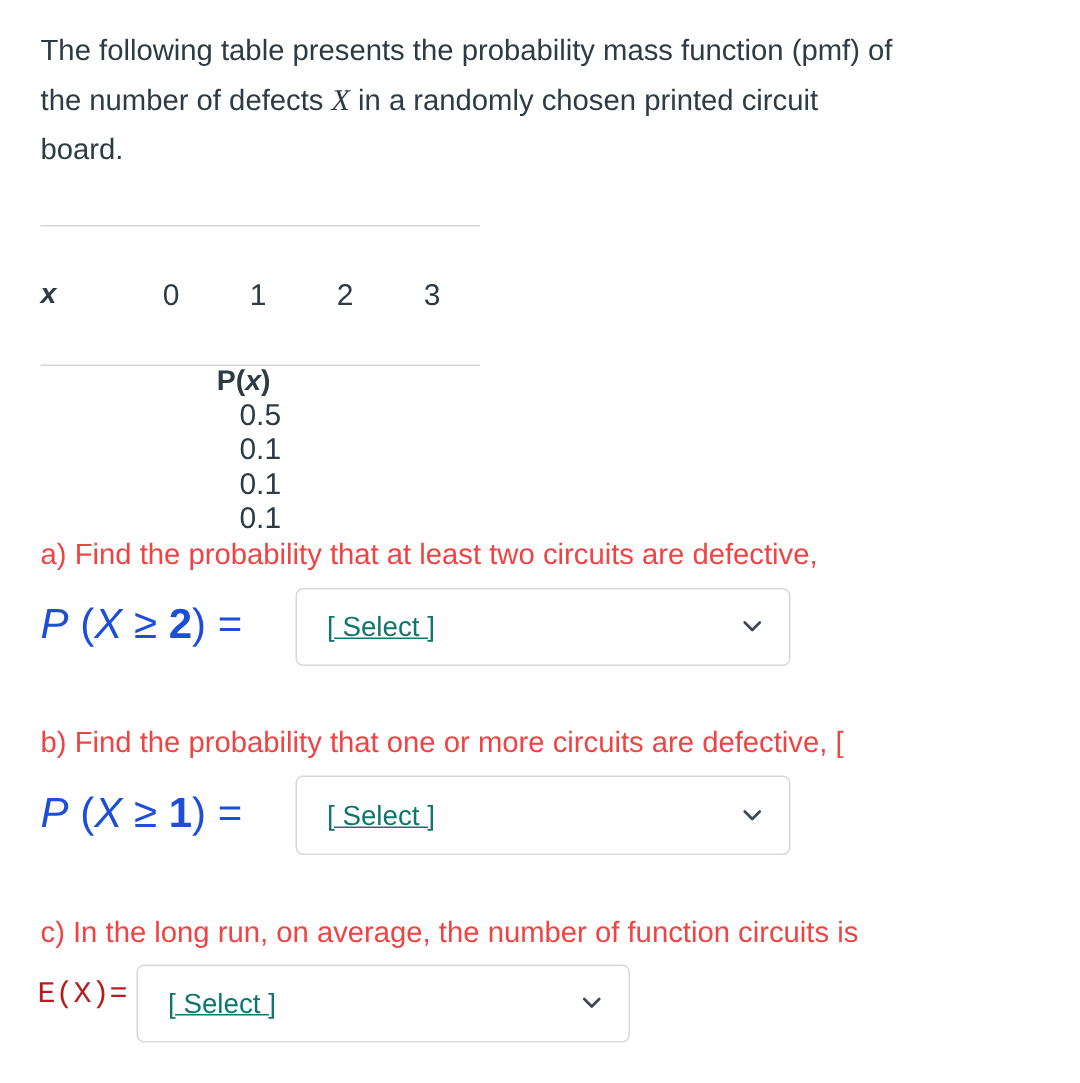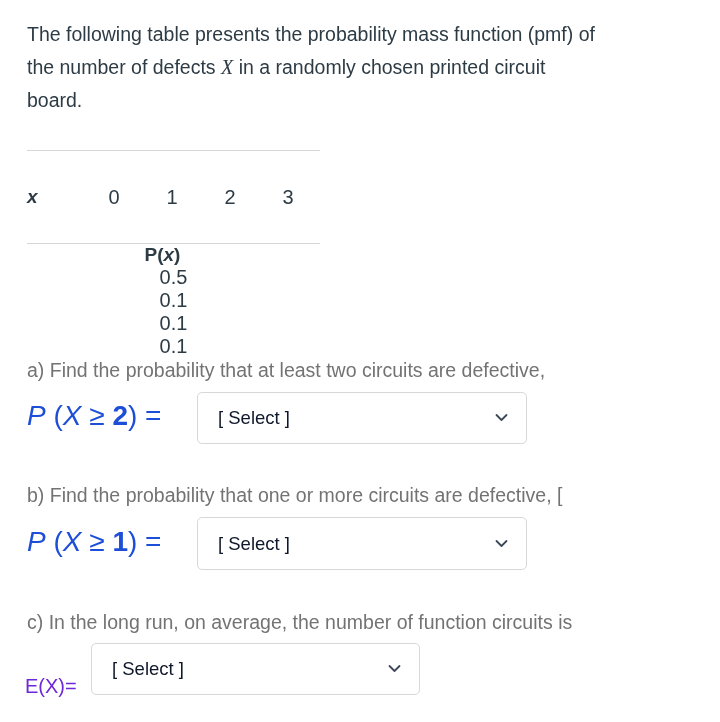--- a/index.html
+++ b/index.html
@@ -77,21 +77,21 @@
     color: #2d3b45;
   }
   .trow.xs .cell { width: 58px; }
   .trow.vals .cell { width: 58px; }
   
   .q-text {
     position: absolute;
     left: 27px;
     font-size: 19.5px;
     line-height: 28px;
-    color: #737373;
+    color: #ef4444;
     white-space: nowrap;
   }
   .q-a-text { top: 356px; }
   .q-b-text { top: 481px; text-align: right; }
   .q-c-text { top: 608px; }
 
   .math {
     position: absolute;
     font-family: Liberation Sans, sans-serif;
     font-size: 28px;
@@ -100,41 +100,43 @@
   }
   .math .it { font-style: italic; }
   .math .num { font-weight: bold; font-style: normal; }
   .math .op { font-style: normal; }
   .m-a { left: 27px; top: 400px; }
   .m-b { left: 27px; top: 526px; }
 
   .plainlabel {
     position: absolute;
     left: 25px;
-    top: 675px;
-    font-size: 20px;
-    color: #6d28d9;
-    white-space: nowrap;
+    top: 652px;
+    font-size: 20px;
+    color: #b91c1c;
+    white-space: nowrap;
+    font-family: Liberation Mono, monospace;
   }
   
   .sel {
     position: absolute;
     box-sizing: border-box;
     border: 1px solid #d8d8d8;
     border-radius: 5px;
     background: #ffffff;
     display: flex;
     align-items: center;
     cursor: pointer;
   }
   .sel-text {
     margin-left: 20px;
     font-size: 18.5px;
-    color: #0f172a;
-    white-space: nowrap;
+    color: #0f766e;
+    white-space: nowrap;
+    text-decoration: underline;
   }
   .chev {
     position: absolute;
     right: 18px;
     top: 50%;
     width: 13px;
     height: 13px;
     margin-top: -7px;
     pointer-events: none;
   }

